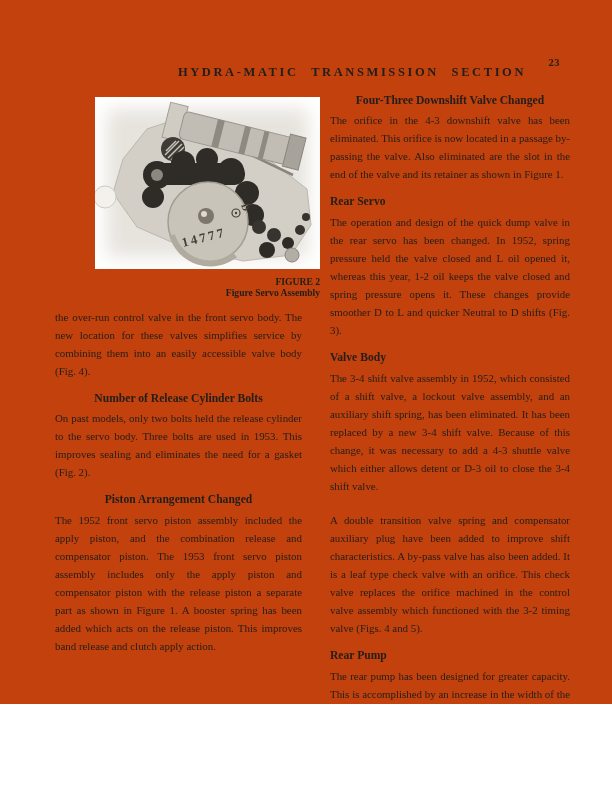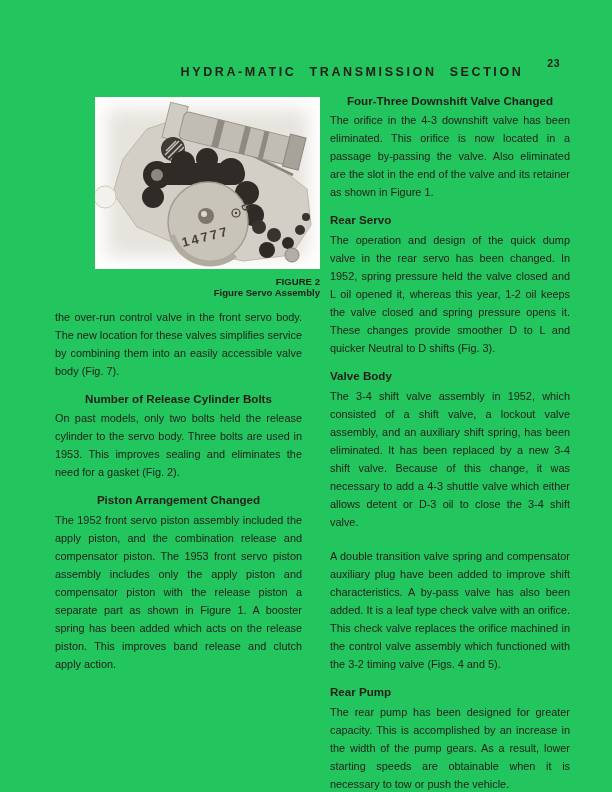--- a/index.html
+++ b/index.html
@@ -1,18 +1,18 @@
 <!DOCTYPE html>
 <html><head>
 <meta charset="utf-8">
 <style>
   html, body { margin:0; padding:0; background:#ffffff; }
   .page {
-    position:relative; width:612px; height:792px; background:#22c55e;
-    font-family:Liberation Sans, sans-serif; color:#221e1a;
+    position:relative; width:612px; height:704px; background:#c2410c;
+    font-family:Liberation Serif, serif; color:#221e1a;
     overflow:hidden;
   }
   .page-number {
     position:absolute; top:57px; right:52px;
     font-size:10.5px; font-weight:bold; letter-spacing:.5px;
   }
   .header-title {
     position:relative; left:46px; margin:0; padding-top:66px;
     text-align:center; font-size:12.5px; font-weight:bold;
     letter-spacing:2.6px; word-spacing:7px; line-height:1;
@@ -120,21 +120,21 @@
             <circle cx="211" cy="120" r="4" fill="#37332e"></circle>
           </g>
         </svg>
       </div>
 
       <div class="fig2-caption">
         <div>FIGURE 2</div>
         <div>Figure Servo Assembly</div>
       </div>
 
-      <p class="body">the over-run control valve in the front servo body. The new location for these valves simplifies service by combining them into an easily accessible valve body (Fig. 7).</p>
+      <p class="body">the over-run control valve in the front servo body. The new location for these valves simplifies service by combining them into an easily accessible valve body (Fig. 4).</p>
 
       <h3 class="sec center">Number of Release Cylinder Bolts</h3>
       <p class="body">On past models, only two bolts held the release cylinder to the servo body. Three bolts are used in 1953. This improves sealing and eliminates the need for a gasket (Fig. 2).</p>
 
       <h3 class="sec center">Piston Arrangement Changed</h3>
       <p class="body">The 1952 front servo piston assembly included the apply piston, and the combination release and compensator piston. The 1953 front servo piston assembly includes only the apply piston and compensator piston with the release piston a separate part as shown in Figure 1. A booster spring has been added which acts on the release piston. This improves band release and clutch apply action.</p>
     </div>
 
     <div class="col-right">
 

